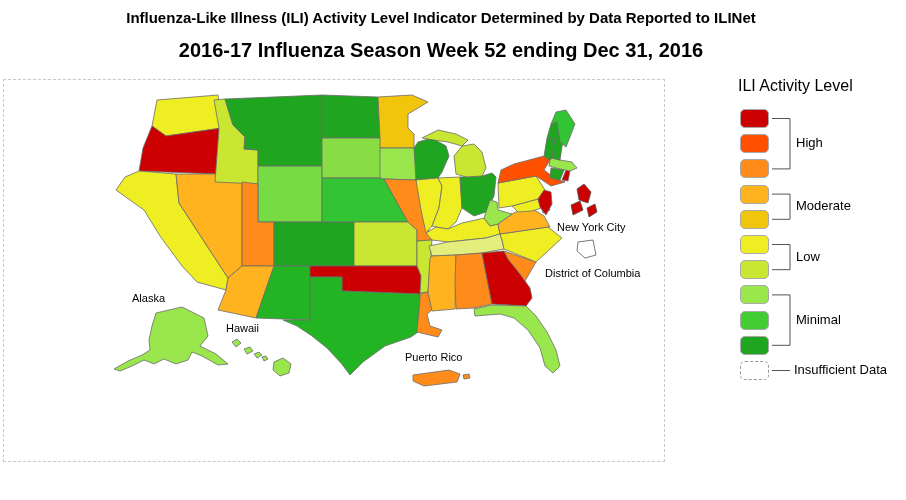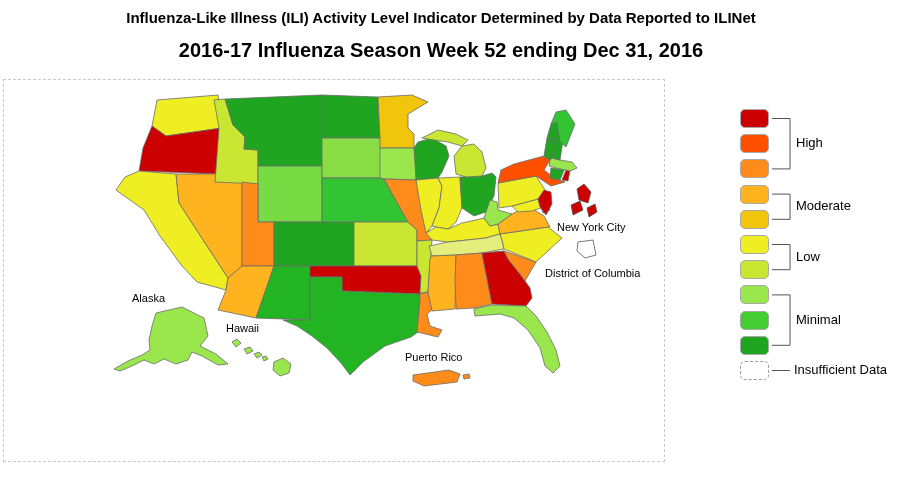--- a/index.html
+++ b/index.html
@@ -185,20 +185,21 @@
       <path d="M574,162 L589,160 L592,175 L581,178 L573,171 Z" fill="#FFFFFF" stroke="#555" stroke-width="0.8" stroke-linejoin="round"></path>
       <text x="128" y="222" fill="#000" font-size="11">Alaska</text>
       <text x="222" y="252" fill="#000" font-size="11">Hawaii</text>
       <text x="401" y="281" fill="#000" font-size="11">Puerto Rico</text>
       <text x="553" y="151" fill="#000" font-size="11">New York City</text>
       <text x="541" y="197" fill="#000" font-size="11">District of Columbia</text>
     </svg>
 </div>
 
 <div id="legend">
+  <div id="legend-title">ILI Activity Level</div>
   <div id="legend-swatches">
       <div class="swatch" style="top: 34px; background: rgb(204, 0, 0);"></div>
       <div class="swatch" style="top: 59.2px; background: rgb(255, 80, 0);"></div>
       <div class="swatch" style="top: 84.4px; background: rgb(255, 140, 26);"></div>
       <div class="swatch" style="top: 109.6px; background: rgb(255, 180, 31);"></div>
       <div class="swatch" style="top: 134.8px; background: rgb(242, 197, 13);"></div>
       <div class="swatch" style="top: 160px; background: rgb(238, 238, 34);"></div>
       <div class="swatch" style="top: 185.2px; background: rgb(200, 230, 50);"></div>
       <div class="swatch" style="top: 210.4px; background: rgb(153, 230, 77);"></div>
       <div class="swatch" style="top: 235.6px; background: rgb(68, 204, 51);"></div>

